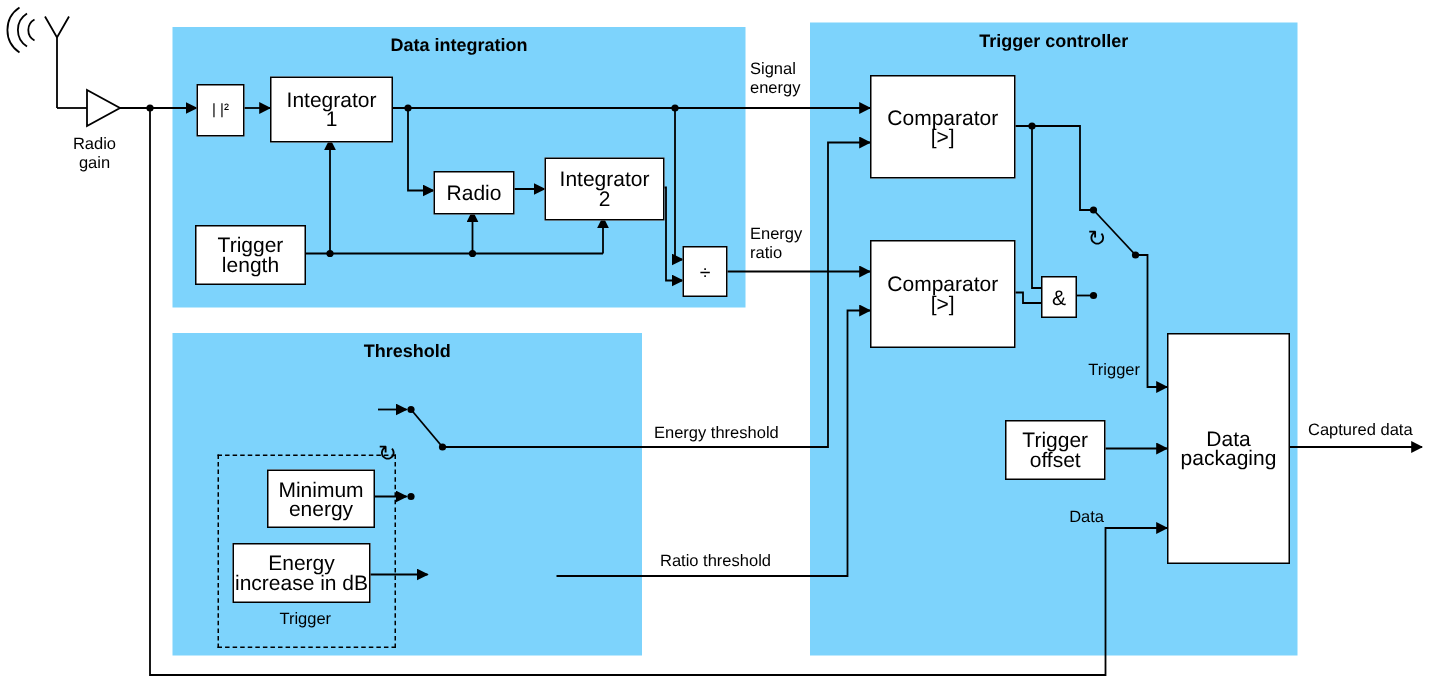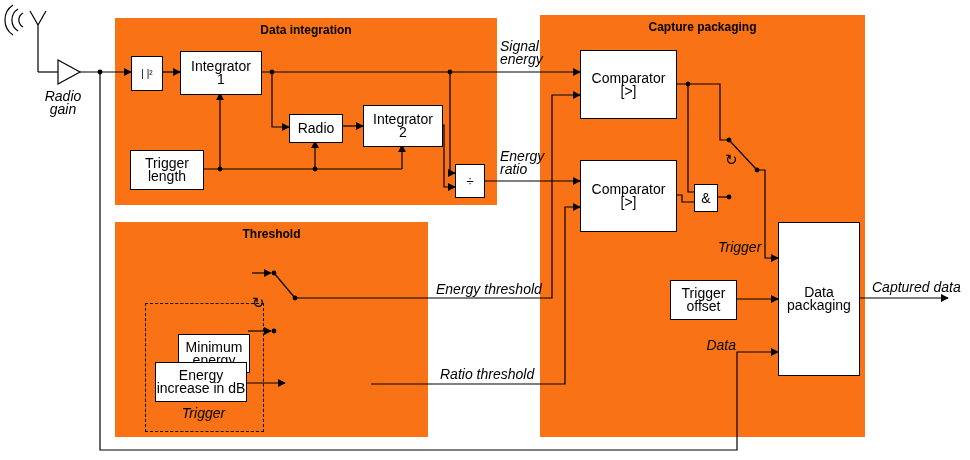--- a/index.html
+++ b/index.html
@@ -1,45 +1,45 @@
 <!DOCTYPE html>
 <html><head>
 <meta charset="utf-8">
 <style>
   html,body{margin:0;padding:0;background:#fff;}
   #canvas{position:relative;width:970px;height:460px;background:#ffffff;
           font-family:"Liberation Sans",sans-serif;color:#000;overflow:hidden;}
-  .region{position:absolute;background:#f97316;}
+  .region{position:absolute;background:#7dd3fc;}
   .region-title{position:absolute;left:0;right:0;top:5px;text-align:center;
                 font-size:12px;font-weight:bold;}
   .dashed-box{position:absolute;border:1.5px dashed #000;}
   .wires{position:absolute;left:0;top:0;}
   .block{position:absolute;display:flex;align-items:center;justify-content:center;
          background:#fff;border:1px solid #000;text-align:center;
          font-size:14px;line-height:13px;white-space:pre-line;}
   .block.small{font-size:10px;}
   .block.op{font-size:13px;}
-  .lbl{position:absolute;font-size:14px;line-height:13px;white-space:pre-line;font-style:italic;}
+  .lbl{position:absolute;font-size:11px;line-height:13px;white-space:pre-line;}
   .ctr{text-align:center;}
   .rgt{text-align:right;}
   .sw-icon{position:absolute;font-size:15px;line-height:15px;}
 </style>
 </head>
 <body>
 
 <div id="canvas">
 
   <div class="region" style="left:115px;top:18px;width:382px;height:187px;">
     <div class="region-title">Data integration</div>
   </div>
   <div class="region" style="left:115px;top:222px;width:313px;height:215px;">
     <div class="region-title">Threshold</div>
   </div>
   <div class="region" style="left:540px;top:15px;width:325px;height:422px;">
-    <div class="region-title">Capture packaging</div>
+    <div class="region-title">Trigger controller</div>
   </div>
 
   <div class="dashed-box" style="left:145px;top:303px;width:117px;height:127px;"></div>
 
   <svg class="wires" width="970" height="460" viewBox="0 0 970 460">
     <defs>
       <marker id="arr" markerUnits="userSpaceOnUse" markerWidth="8" markerHeight="8" viewBox="0 0 10 10" refX="9" refY="5" orient="auto">
         <path d="M0,0 L10,5 L0,10 Z" fill="#000" stroke="none"></path>
       </marker>
     </defs>
@@ -104,21 +104,21 @@
   <div class="block" style="left:363px;top:105px;width:78px;height:40px;">Integrator
 2</div>
   <div class="block" style="left:130px;top:150px;width:72px;height:38px;">Trigger
 length</div>
   <div class="block op" style="left:455px;top:164px;width:28px;height:32px;">÷</div>
   <div class="block" style="left:580px;top:50px;width:95px;height:67px;">Comparator
 [&gt;]</div>
   <div class="block" style="left:580px;top:160px;width:95px;height:70px;">Comparator
 [&gt;]</div>
   <div class="block" style="left:694px;top:184px;width:22px;height:26px;">&amp;</div>
-  <div class="block" style="left:178px;top:313px;width:70px;height:37px;margin-top:21px;">Minimum
+  <div class="block" style="left:178px;top:313px;width:70px;height:37px;">Minimum
 energy</div>
   <div class="block" style="left:155px;top:362px;width:90px;height:38px;">Energy
 increase in dB</div>
   <div class="block" style="left:670px;top:280px;width:65px;height:38px;">Trigger
 offset</div>
   <div class="block" style="left:778px;top:222px;width:80px;height:152px;">Data
 packaging</div>
 
   <div class="sw-icon" style="left:252px;top:295px;">↻</div>
   <div class="sw-icon" style="left:725px;top:152px;">↻</div>

